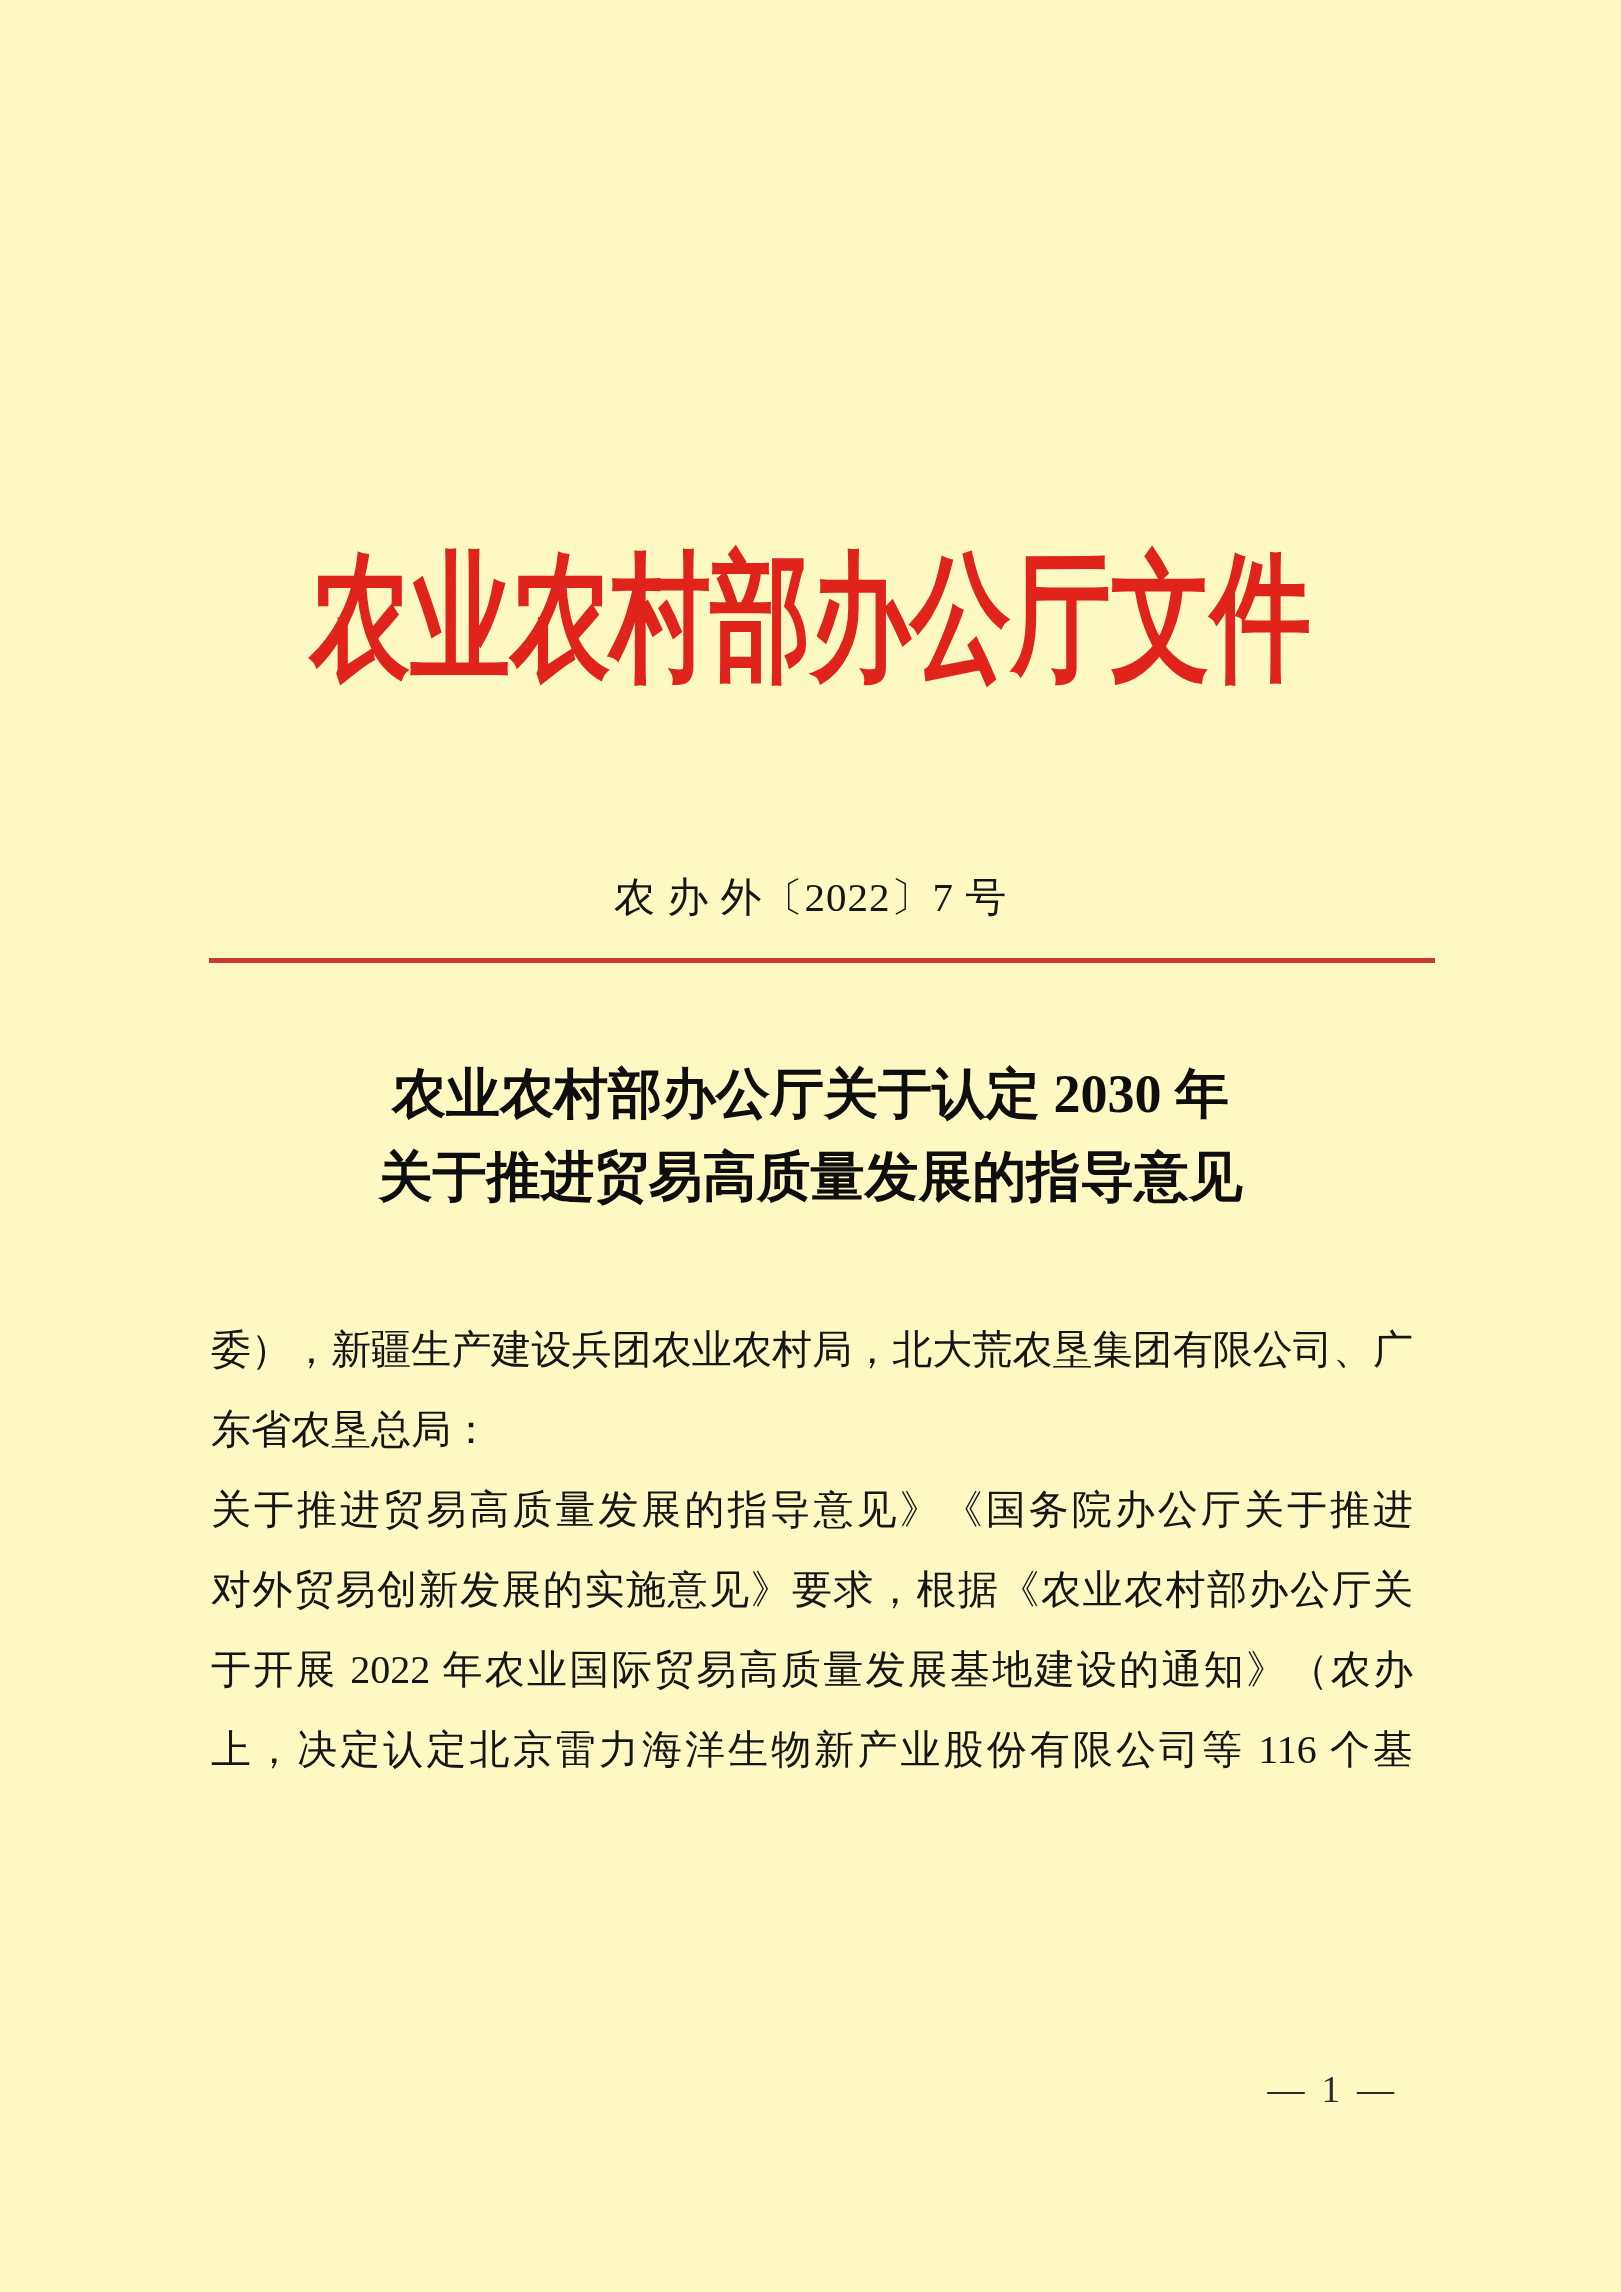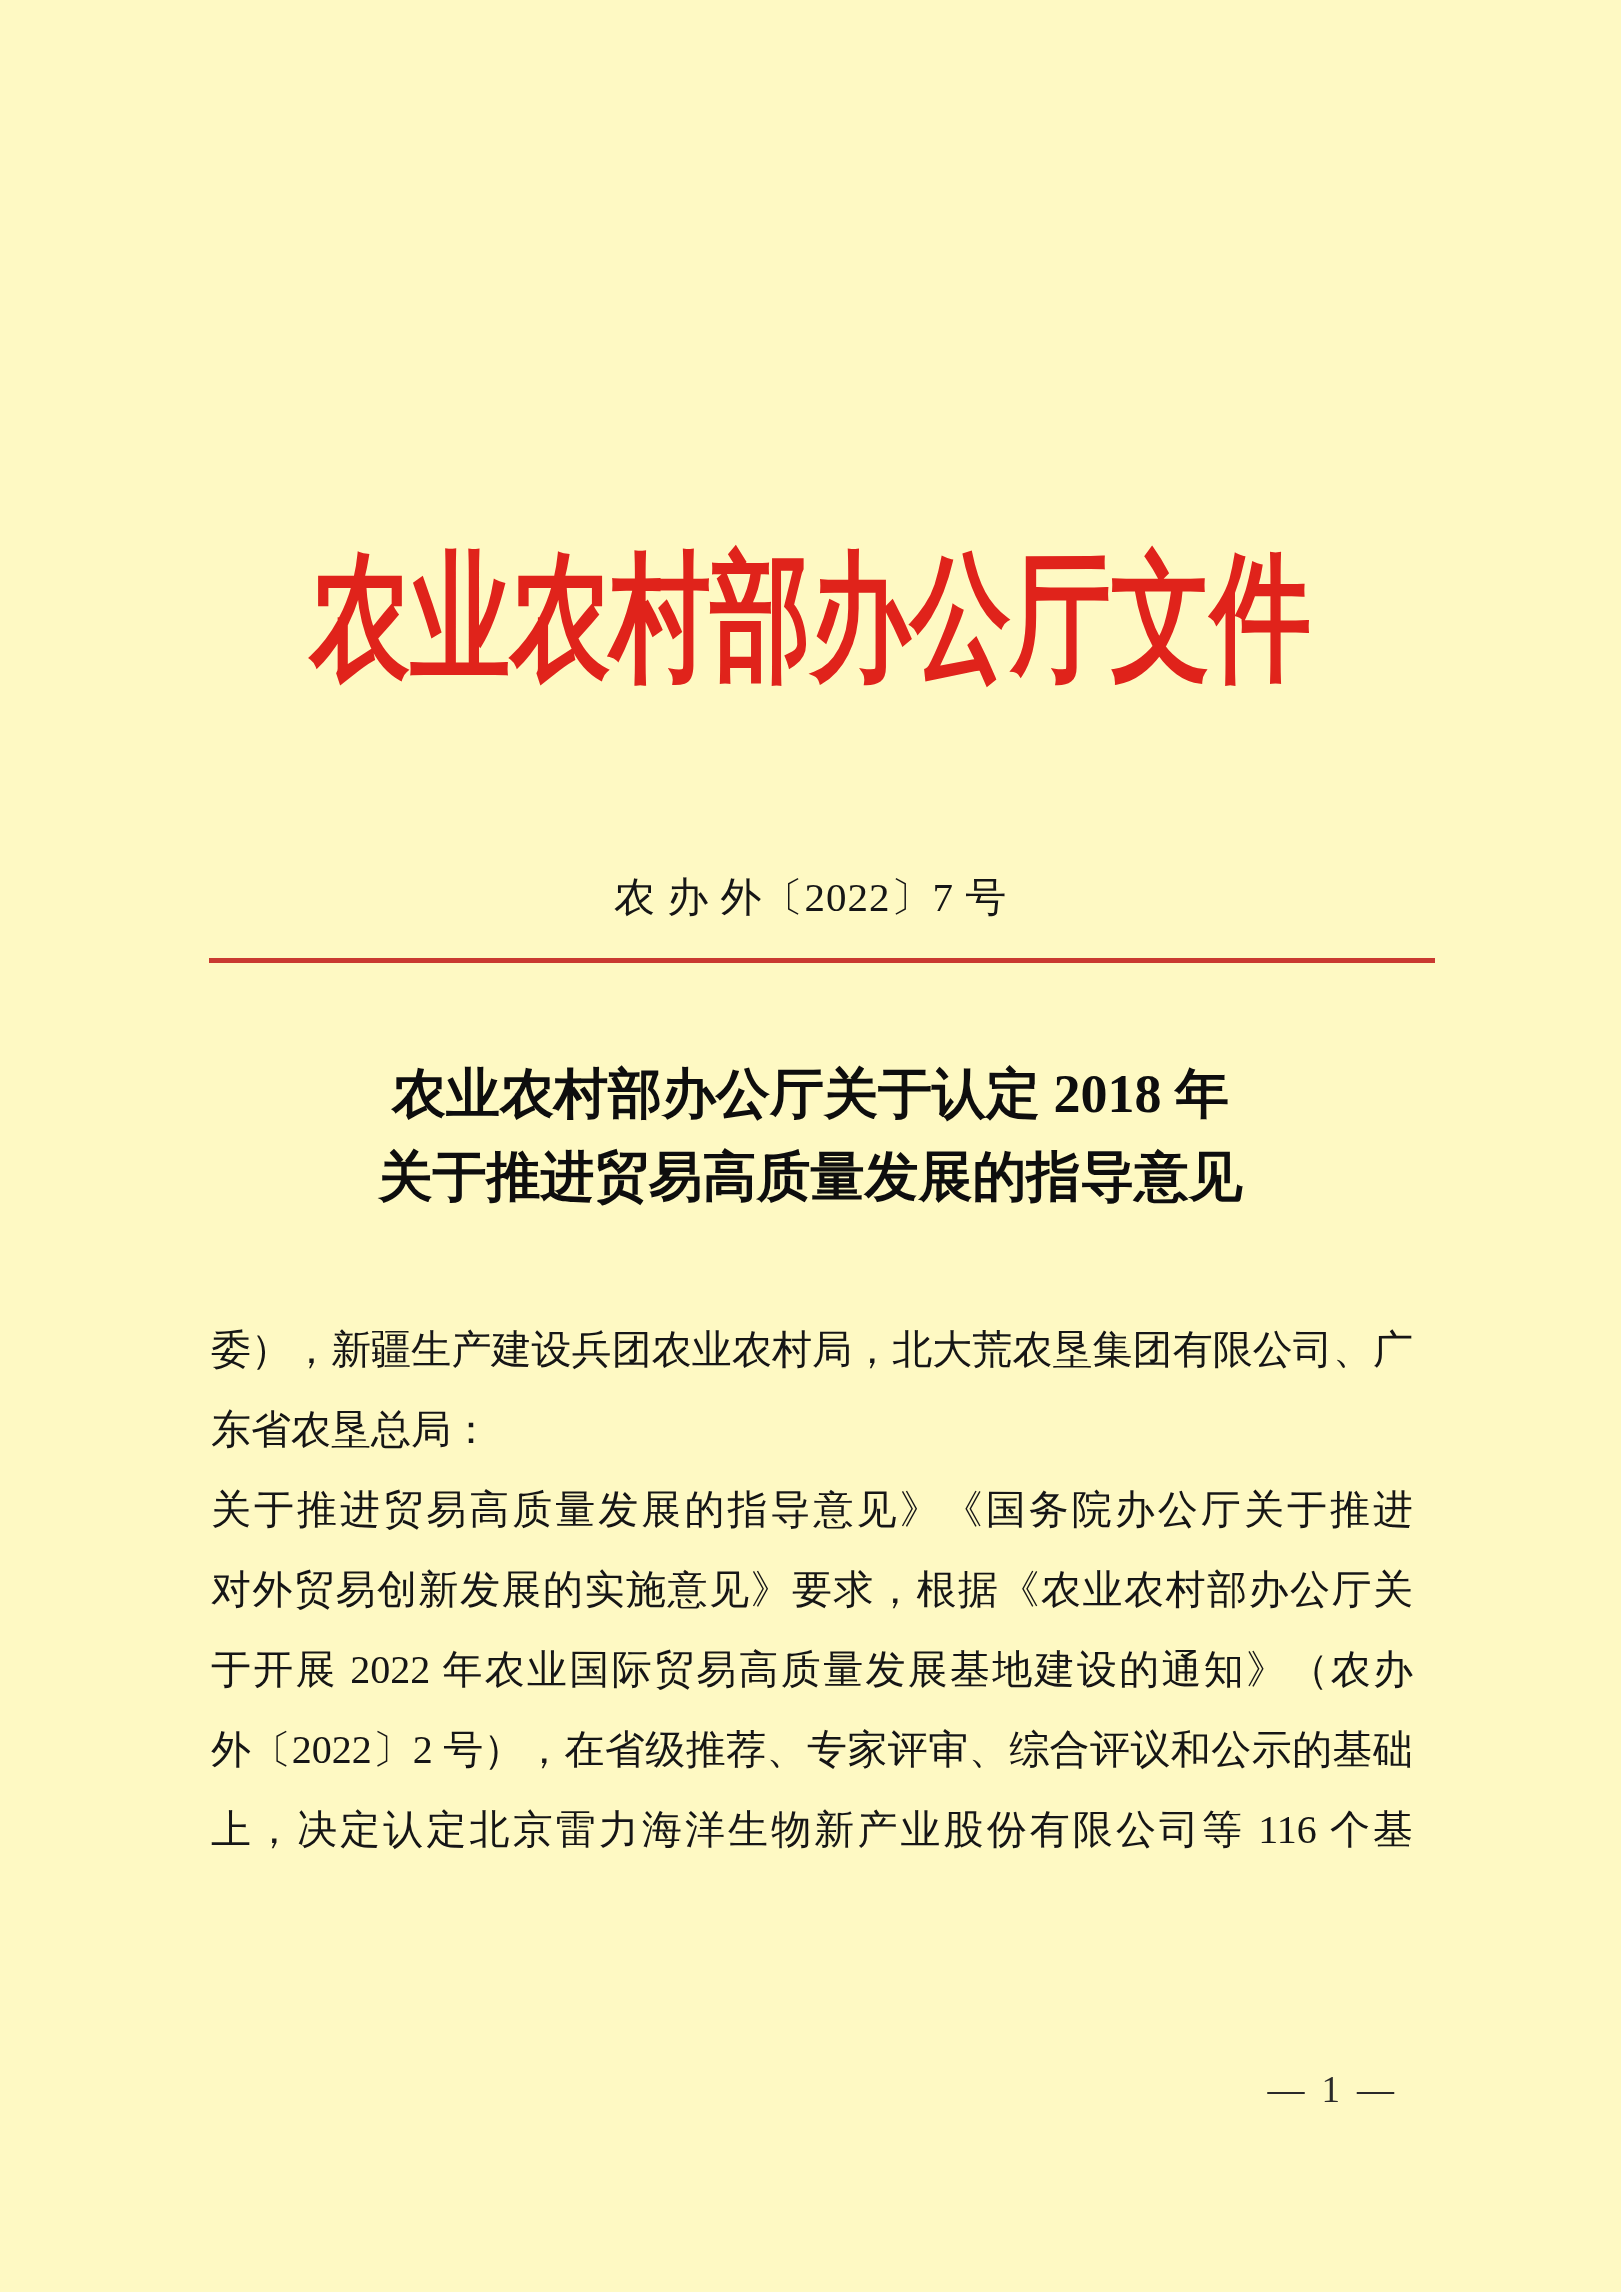--- a/index.html
+++ b/index.html
@@ -111,30 +111,29 @@
 
 <div class="page">
 
   <div class="agency-title">农业农村部办公厅文件</div>
 
   <div class="doc-number">农 办 外〔2022〕7 号</div>
 
   <div class="red-rule"></div>
 
   <h1 class="doc-title">
-    <span class="title-line">农业农村部办公厅关于认定 2018 年</span>
+    <span class="title-line">农业农村部办公厅关于认定 2030 年</span>
     <span class="title-line">关于推进贸易高质量发展的指导意见</span>
   </h1>
 
   <div class="body-block" id="body-lines">
       <div class="line fill">委），新疆生产建设兵团农业农村局，北大荒农垦集团有限公司、广</div>
       <div class="line">东省农垦总局：</div>
       <div class="line fill">关于推进贸易高质量发展的指导意见》《国务院办公厅关于推进</div>
       <div class="line fill">对外贸易创新发展的实施意见》要求，根据《农业农村部办公厅关</div>
       <div class="line fill">于开展 2022 年农业国际贸易高质量发展基地建设的通知》（农办</div>
-      <div class="line fill">外〔2022〕2 号），在省级推荐、专家评审、综合评议和公示的基础</div>
       <div class="line fill">上，决定认定北京雷力海洋生物新产业股份有限公司等 116 个基</div>
     </div>
 
   <div class="page-number">— 1 —</div>
 
 </div>
 
 
 </body></html>

